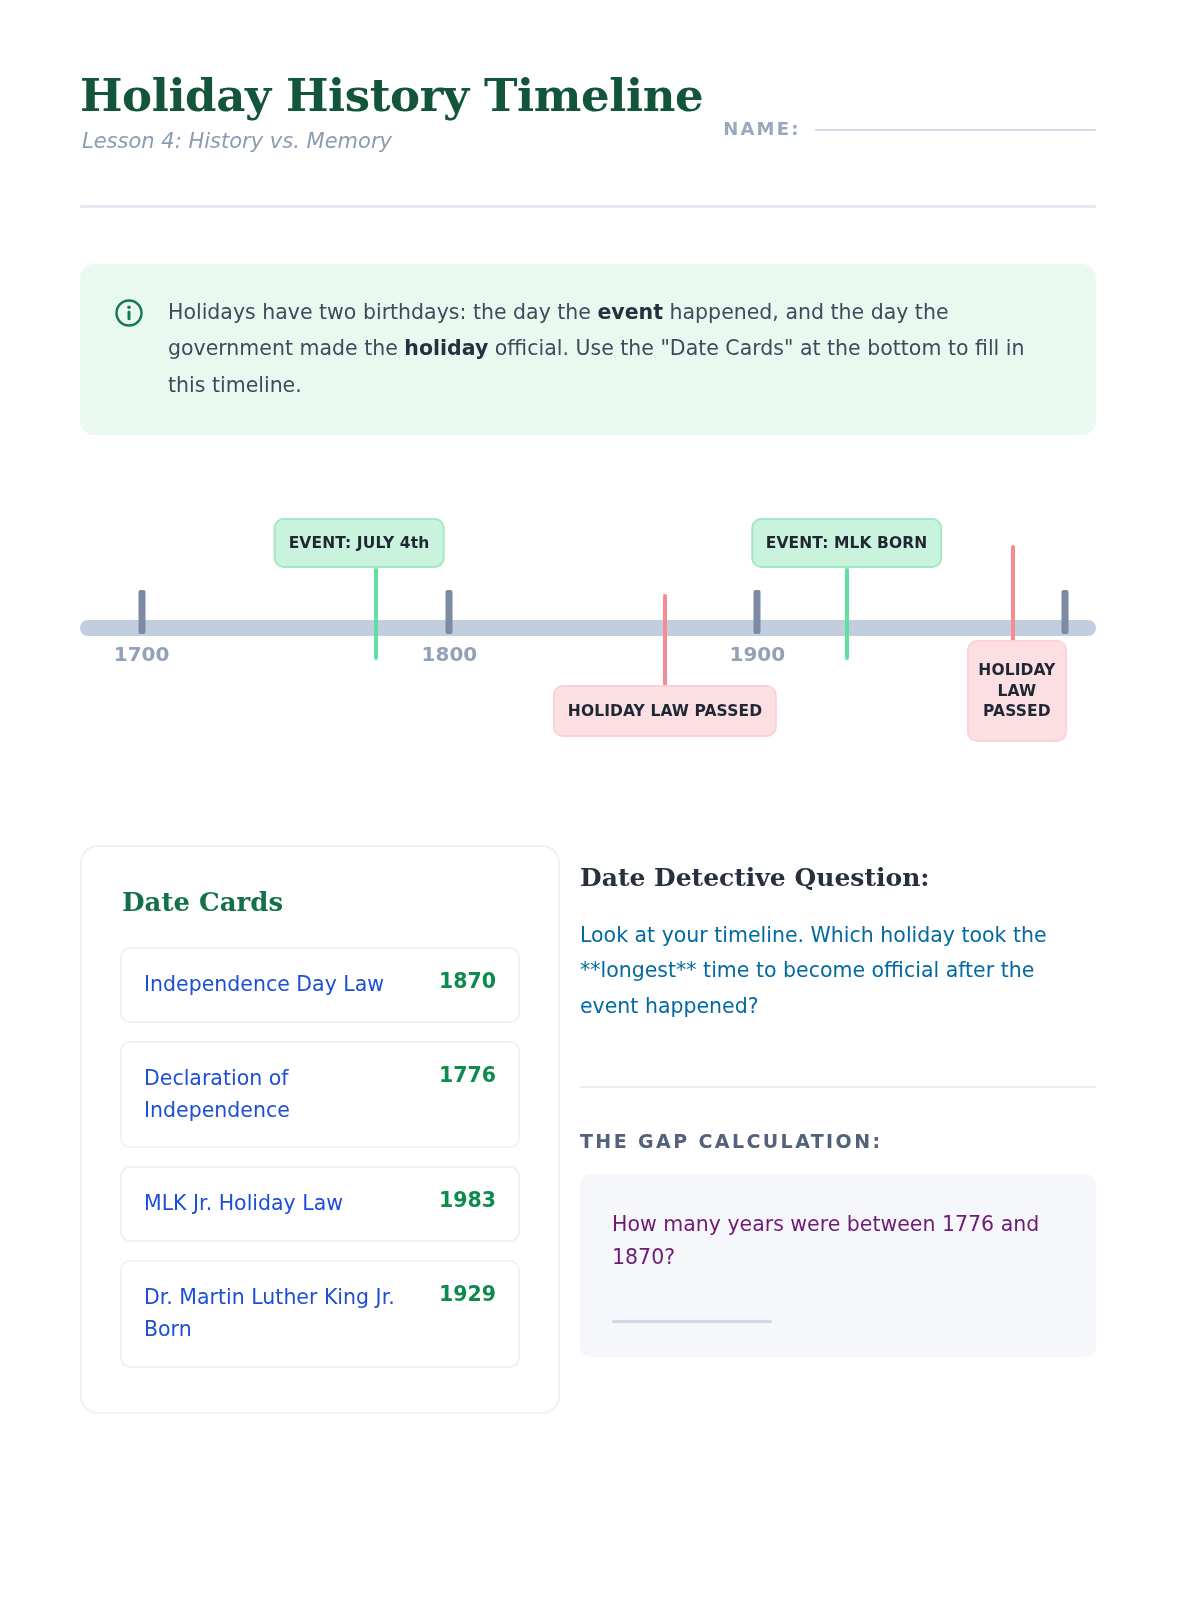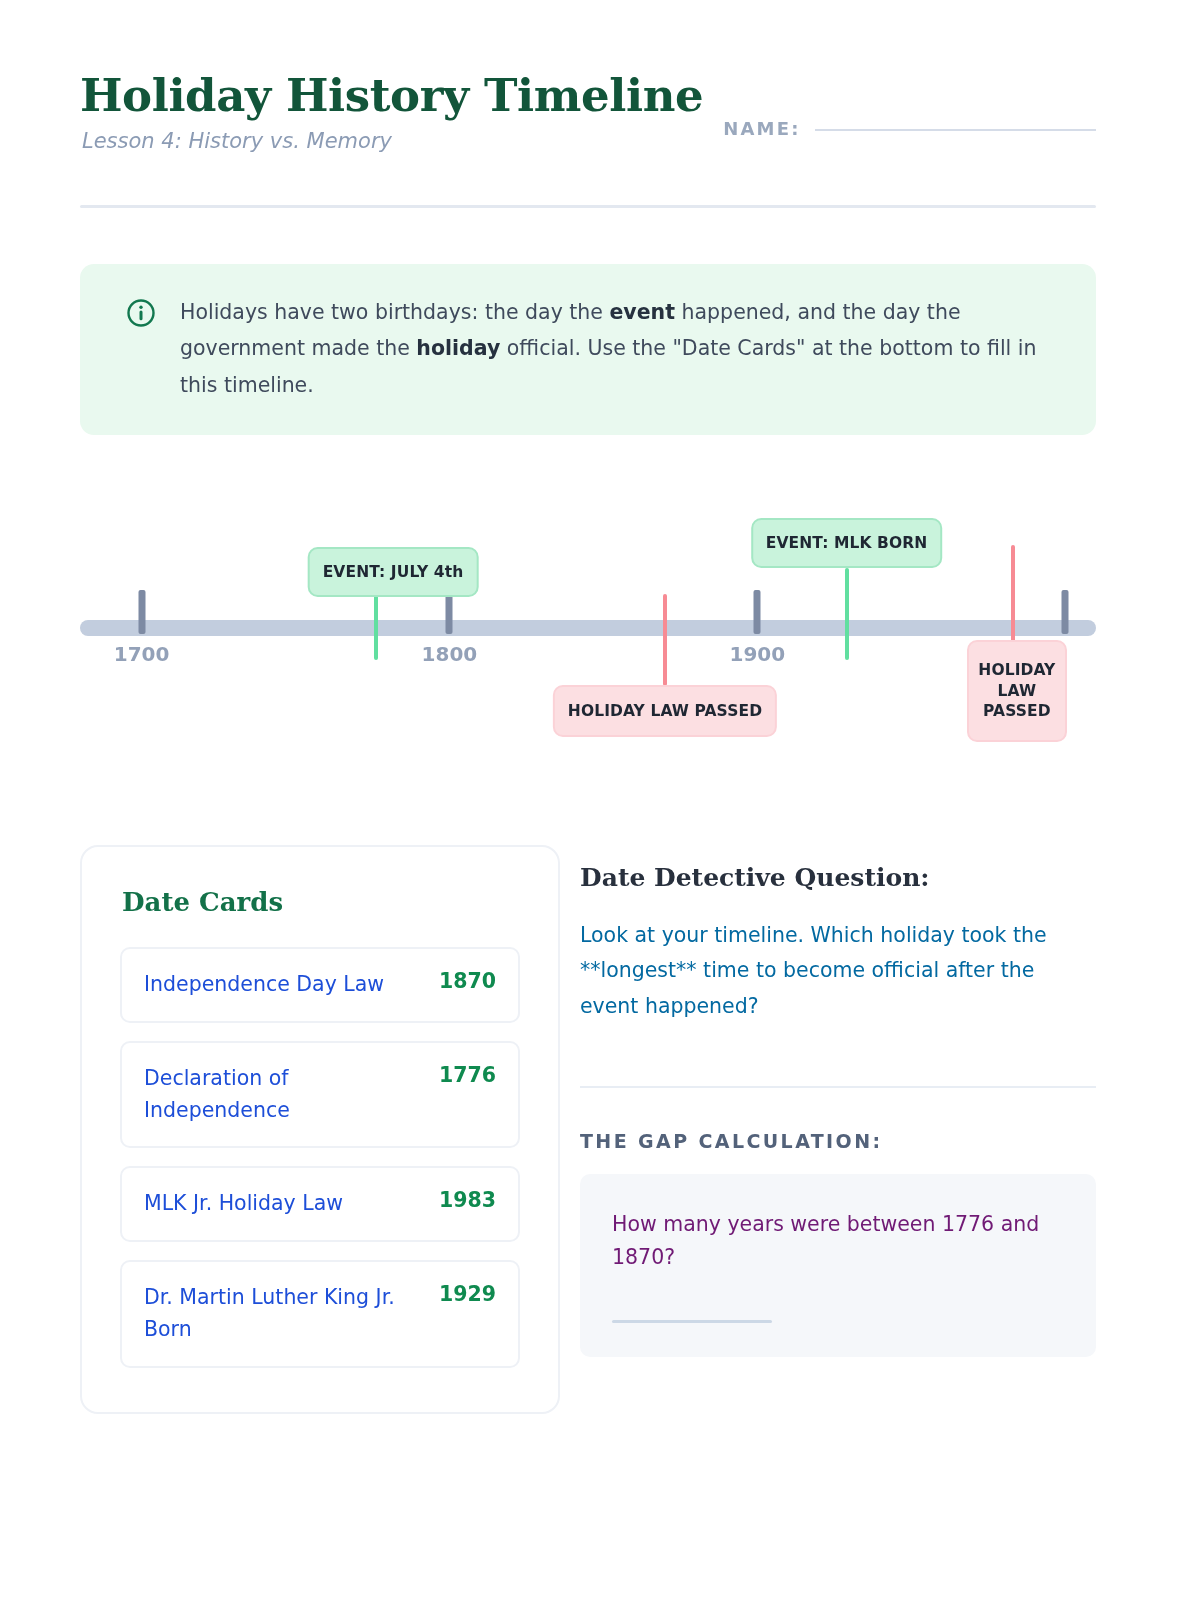--- a/index.html
+++ b/index.html
@@ -86,21 +86,21 @@
 
   
   .callout {
     position: absolute;
     left: 80px;
     top: 264px;
     width: 1016px;
     box-sizing: border-box;
     background: #e9f9ef;
     border-radius: 14px;
-    padding: 30px 34px 32px 46px;
+    padding: 30px 34px 32px 34px;
     display: flex;
     gap: 24px;
     align-items: flex-start;
   }
   .callout-icon {
     flex: 0 0 auto;
     margin-top: 4px;
   }
   .callout-text {
     font-size: 20.5px;
@@ -308,21 +308,21 @@
         <div class="tick" style="left: 61.5758px;"></div>
         <div class="tick-label" style="left: 61.5758px;">1700</div>
         <div class="tick" style="left: 369.455px;"></div>
         <div class="tick-label" style="left: 369.455px;">1800</div>
         <div class="tick" style="left: 677.333px;"></div>
         <div class="tick-label" style="left: 677.333px;">1900</div>
         <div class="tick" style="left: 985.212px;"></div>
       </div>
     <div id="timeline-markers">
         <div class="marker-stem event" style="left: 295.564px; top: 68px; height: 92px;"></div>
-        <div class="marker-box event" style="top: 18px; height: 50px; left: 313px; transform: translateX(-50%); margin-top: 29px;">EVENT: JULY 4th</div>
+        <div class="marker-box event" style="top: 18px; height: 50px; left: 279px; transform: translateX(-50%);">EVENT: JULY 4th</div>
         <div class="marker-stem law" style="left: 584.97px; top: 94px; height: 92px;"></div>
         <div class="marker-box law" style="top: 185px; height: 52px; left: 584.97px; transform: translateX(-50%);">HOLIDAY LAW PASSED</div>
         <div class="marker-stem event" style="left: 766.618px; top: 68px; height: 92px;"></div>
         <div class="marker-box event" style="top: 18px; height: 50px; left: 766.618px; transform: translateX(-50%);">EVENT: MLK BORN</div>
         <div class="marker-stem law" style="left: 932.873px; top: 45px; height: 98px;"></div>
         <div class="marker-box law" style="top: 140px; height: 102px; width: 100px; left: 886.873px;">HOLIDAY LAW PASSED</div>
       </div>
   </div>
 
   <div class="bottom">

